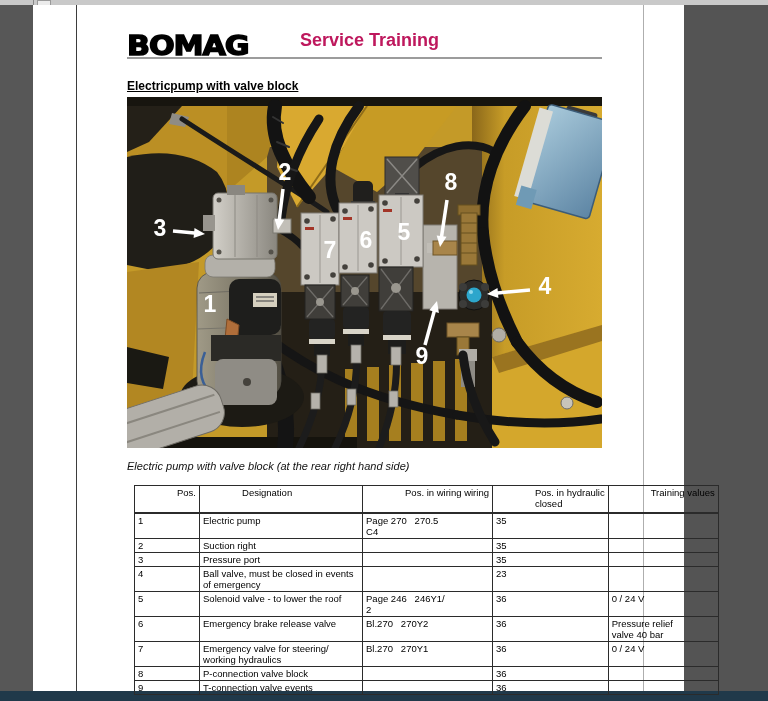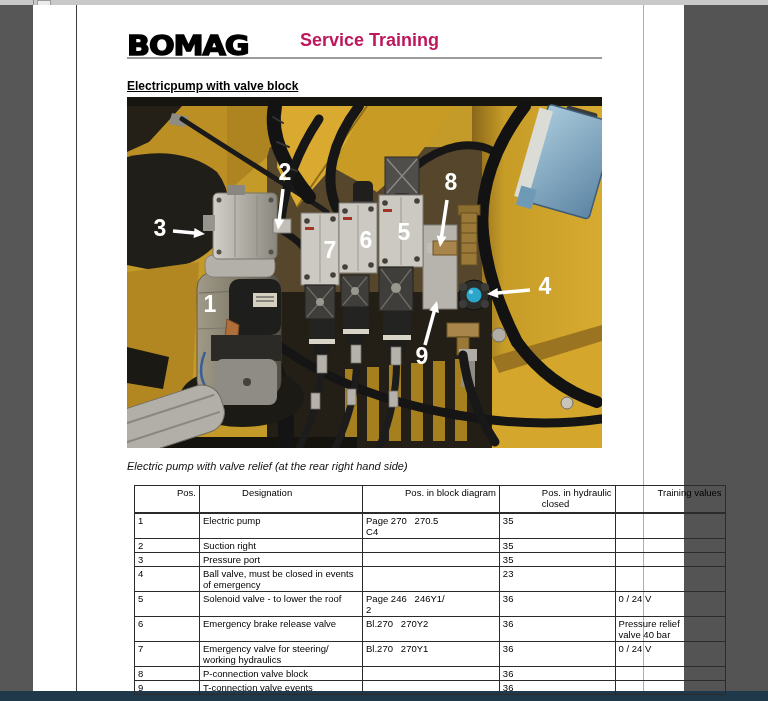--- a/index.html
+++ b/index.html
@@ -286,35 +286,35 @@
       <text x="203" y="161" text-anchor="middle" class="co-num">7</text>
       <line x1="320" y1="103" x2="314.1784904247103" y2="142.08727857694547" stroke="#ffffff" stroke-width="3.5"></line>
       <polygon points="313,150 309.6749734445675,138.3834515278561 319.56587522338566,139.8565645587439" fill="#ffffff"></polygon>
       <text x="324" y="93" text-anchor="middle" class="co-num">8</text>
       <line x1="298" y1="248" x2="307.89506075366313" y2="211.71811056990185" stroke="#ffffff" stroke-width="3.5"></line>
       <polygon points="310,204 311.9295276424754,215.9279890625756 302.28188943009815,213.2968150046545" fill="#ffffff"></polygon>
       <text x="295" y="267" text-anchor="middle" class="co-num">9</text>
     </g>
 </svg>
 
-<div class="figure-caption">Electric pump with valve relief (at the rear right hand side)</div>
+<div class="figure-caption">Electric pump with valve block (at the rear right hand side)</div>
 
 <table class="ptable">
     <colgroup>
       <col style="width: 30px;">
       <col style="width: 163px;">
       <col style="width: 93px;">
       <col style="width: 92px;">
       <col style="width: 88px;">
     </colgroup>
     <thead>
       <tr style="height: 27px;">
         <th>Pos.</th>
         <th>Designation</th>
-        <th>Pos. in block diagram</th>
+        <th>Pos. in wiring wiring</th>
         <th>Pos. in hydraulic
 closed</th>
         <th>Training values</th>
       </tr>
     </thead>
     <tbody>
       <tr style="height: 26px;">
         <td>1</td>
         <td>Electric pump</td>
         <td>Page 270   270.5

